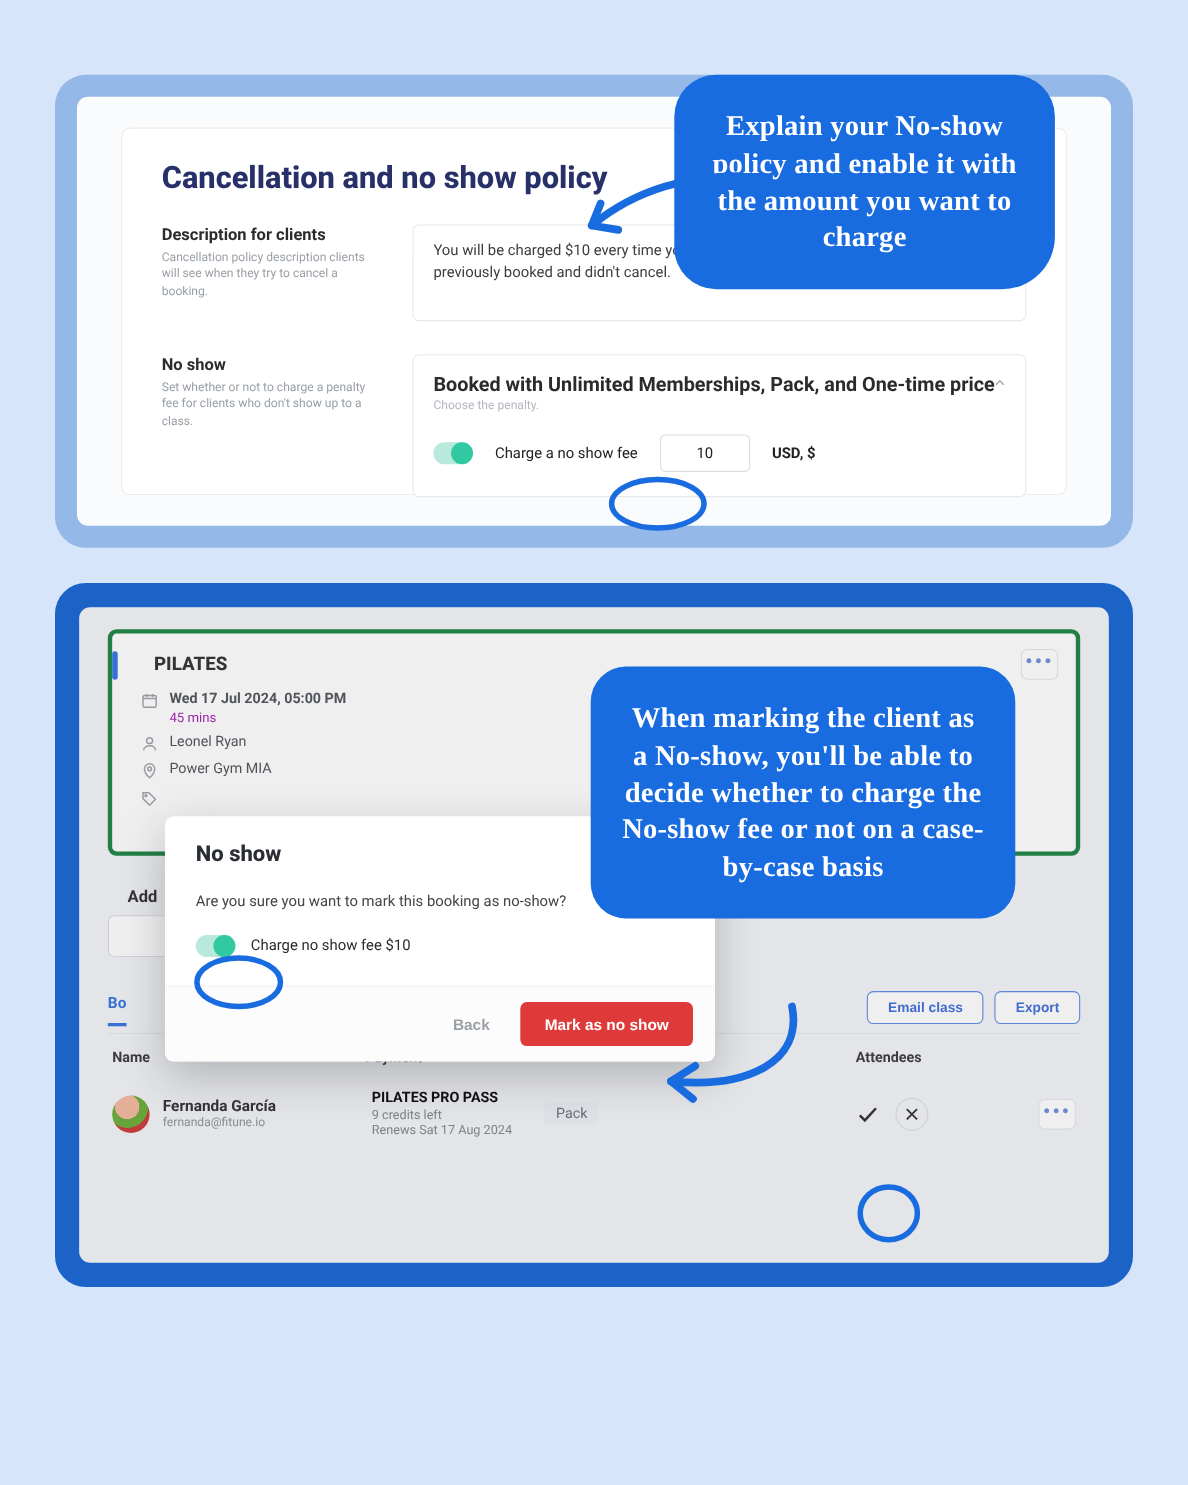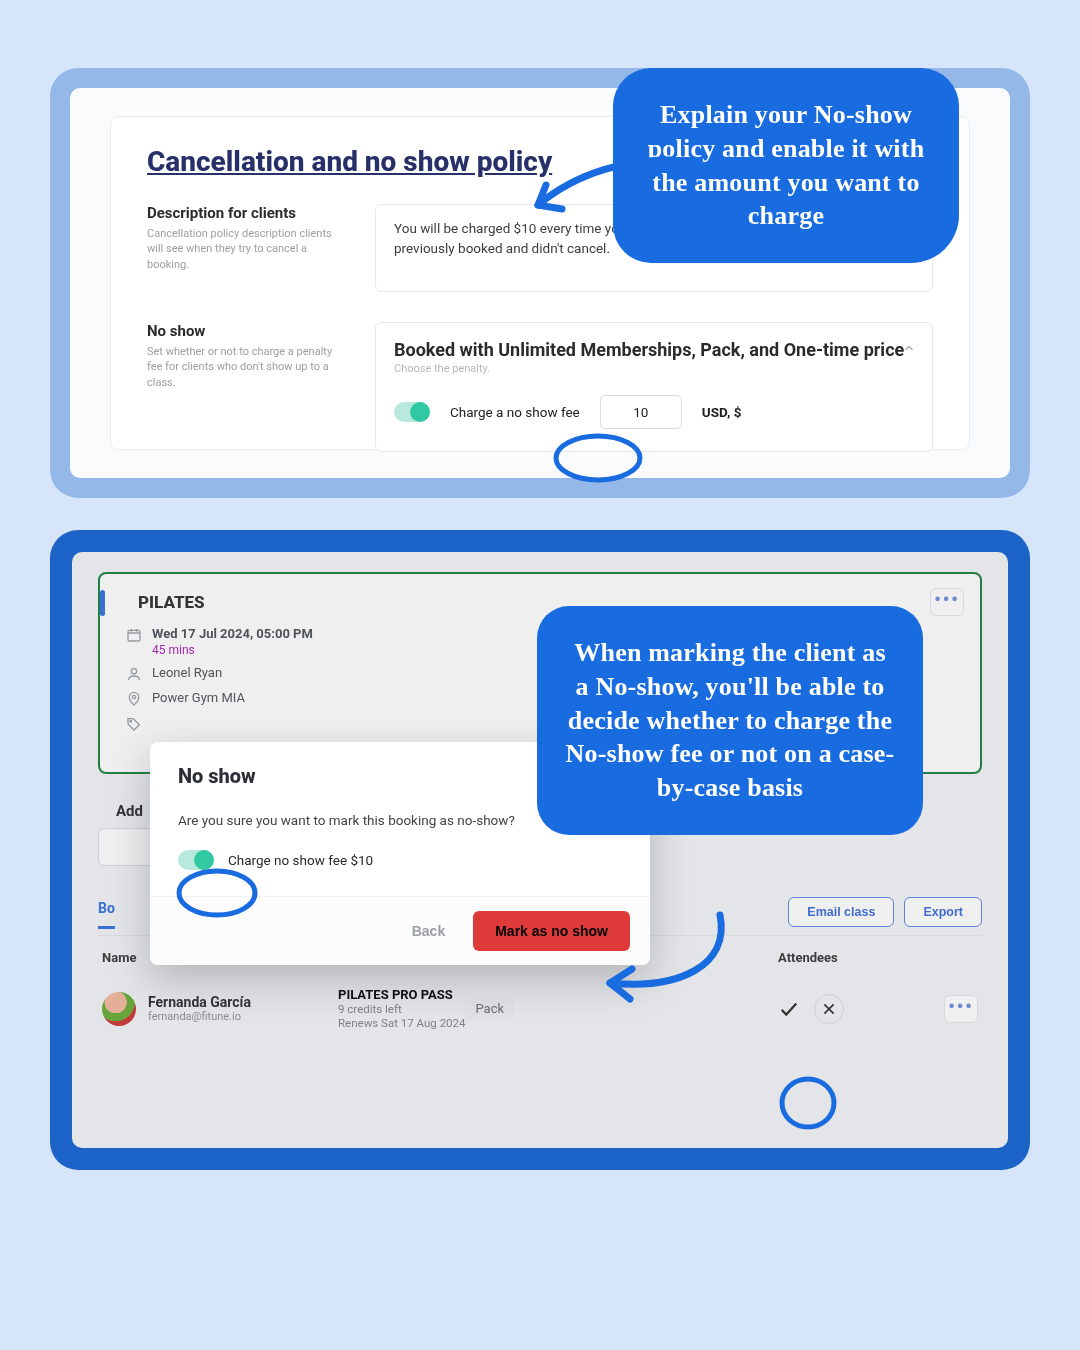--- a/index.html
+++ b/index.html
@@ -32,21 +32,20 @@
     border: 1px solid #ececec;
     border-radius: 8px;
     padding: 28px 36px 40px 36px;
     height: 100%;
   }
   .h-title {
     font-size: 28px;
     font-weight: 800;
     color: #28306a;
     margin-bottom: 26px;
-    text-decoration: underline;
   }
   .row2 {
     display: flex;
     gap: 28px;
     margin-bottom: 30px;
     align-items: flex-start;
   }
   .leftcol { width: 200px; flex: none; }
   .field-title {
     font-size: 15px; font-weight: 700; color: #2b2b2b; margin-bottom: 4px;
@@ -115,21 +114,21 @@
   .panel2 {
     width: 100%; height: 100%;
     background: #f3f4f6;
     border-radius: 10px;
     position: relative;
     overflow: hidden;
     padding: 20px 26px;
   }
   .class-card {
     background: #fff;
-    border: 2px solid #15803d;
+    border: 4px solid #15803d;
     border-radius: 8px;
     padding: 18px 22px 32px 22px;
     position: relative;
   }
   .accent {
     position: absolute; left: 0; top: 16px; width: 5px; height: 26px;
     background: #2f6fe0; border-radius: 3px;
   }
   .class-name {
     font-size: 17px; font-weight: 800; color: #2b2b2b; margin-left: 16px;
@@ -235,21 +234,21 @@
   .mfoot {
     background: #fcfcfd; border-top: 1px solid #f0f1f4;
     display: flex; justify-content: flex-end; gap: 14px;
     padding: 14px 20px;
   }
   .btn-back {
     color: #9aa0a6; font-weight: 700; font-size: 14px;
     background: none; border: none; padding: 10px 14px;
   }
   .btn-danger {
-    background: #df3a3a; color: #000000; border: none;
+    background: #df3a3a; color: #ffffff; border: none;
     font-size: 14px; font-weight: 600;
     padding: 12px 22px; border-radius: 6px;
   }
 
   
   .bubble {
     position: absolute;
     background: #196be0;
     color: #fff;
     font-weight: 800;
@@ -370,21 +369,21 @@
       <div class="col-pay">Payment</div>
       <div class="col-att">Attendees</div>
     </div>
 
     <div class="attendee-row">
       <div class="avatar"></div>
       <div class="col-name" style="width:190px">
         <div class="pname">Fernanda García</div>
         <div class="pemail">fernanda@fitune.io</div>
       </div>
-      <div class="col-pay" style="display:flex;align-items:center;">
+      <div class="col-pay" style="display:flex;align-items:center;gap:30px">
         <div>
           <div class="paytitle">PILATES PRO PASS</div>
           <div class="paysub">9 credits left</div>
           <div class="paysub">Renews Sat 17 Aug 2024</div>
         </div>
         <span class="pack-badge">Pack</span>
       </div>
       <div class="col-att" style="display:flex;align-items:center;gap:14px;justify-content:flex-start">
         <svg class="check" viewBox="0 0 24 24" fill="none" stroke="#2b2b2b" stroke-width="2.5">
             <polyline points="4 13 9 18 20 6"></polyline>

